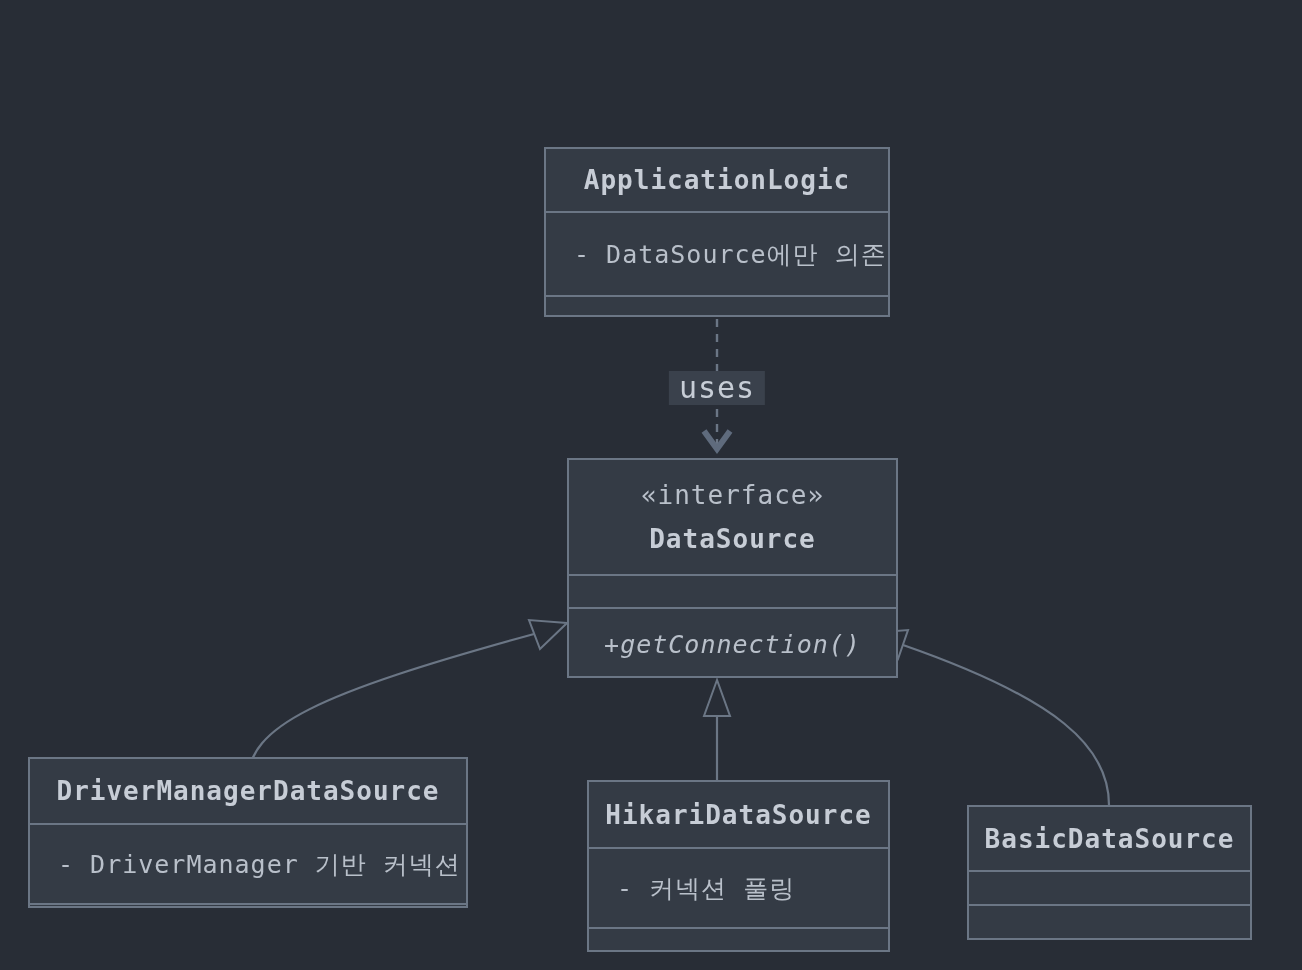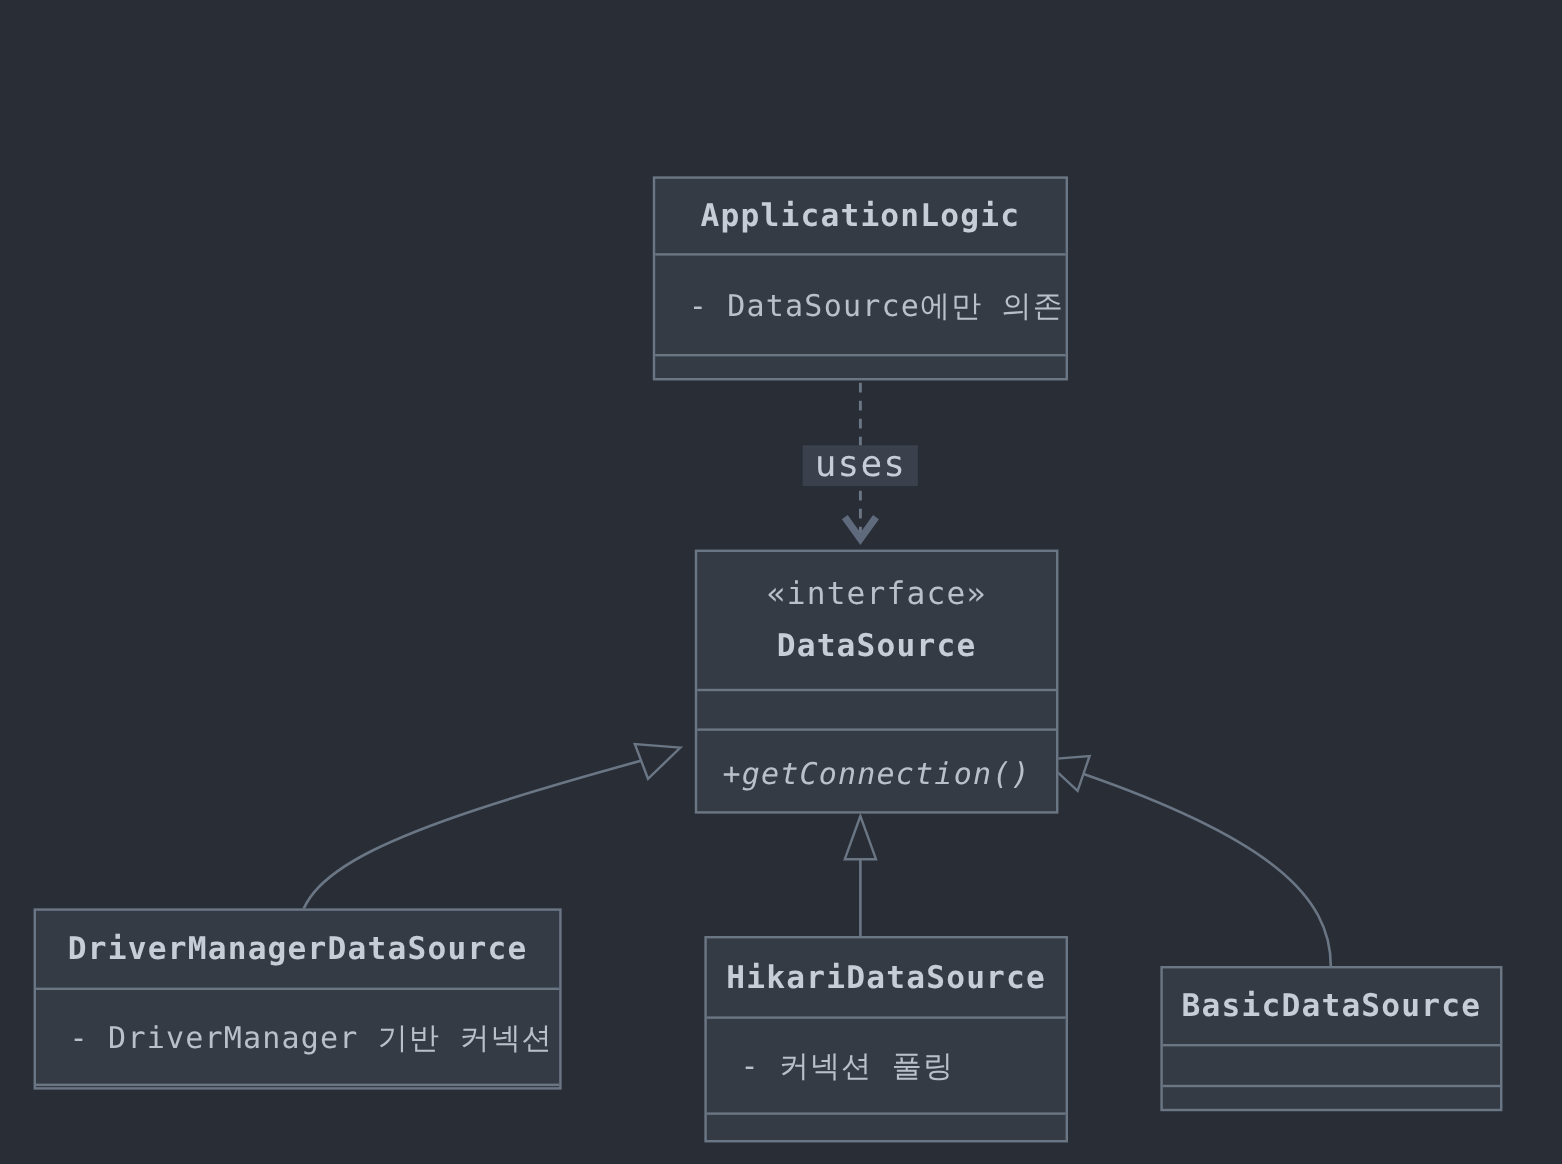--- a/index.html
+++ b/index.html
@@ -102,21 +102,21 @@
   <div class="uml-class" style="left:544px;top:147px;width:346px;height:170px;">
     <div class="sec title" style="height:62px;">
       <span>ApplicationLogic</span>
     </div>
     <div class="sec body" style="height:84px;">
       <span>- DataSource에만 의존</span>
     </div>
     <div class="sec body" style="height:24px;"></div>
   </div>
 
-  <div class="uml-class" style="left:579px;top:458px;width:303px;height:220px;">
+  <div class="uml-class" style="left:567px;top:458px;width:331px;height:220px;">
     <div class="sec title" style="height:114px;">
       <span class="stereotype">«interface»</span>
       <span>DataSource</span>
     </div>
     <div class="sec body" style="height:33px;"></div>
     <div class="sec body center" style="height:73px;font-style:italic;">
       <span>+getConnection()</span>
     </div>
   </div>
 
@@ -133,21 +133,21 @@
   <div class="uml-class" style="left:587px;top:780px;width:303px;height:172px;">
     <div class="sec title" style="height:65px;">
       <span>HikariDataSource</span>
     </div>
     <div class="sec body" style="height:80px;">
       <span>- 커넥션 풀링</span>
     </div>
     <div class="sec body" style="height:27px;"></div>
   </div>
 
-  <div class="uml-class" style="left:967px;top:805px;width:285px;height:121px;">
+  <div class="uml-class" style="left:967px;top:805px;width:285px;height:135px;">
     <div class="sec title" style="height:63px;">
       <span>BasicDataSource</span>
     </div>
     <div class="sec body" style="height:34px;"></div>
     <div class="sec body" style="height:24px;"></div>
   </div>
 
 </div>
 
 </body></html>

